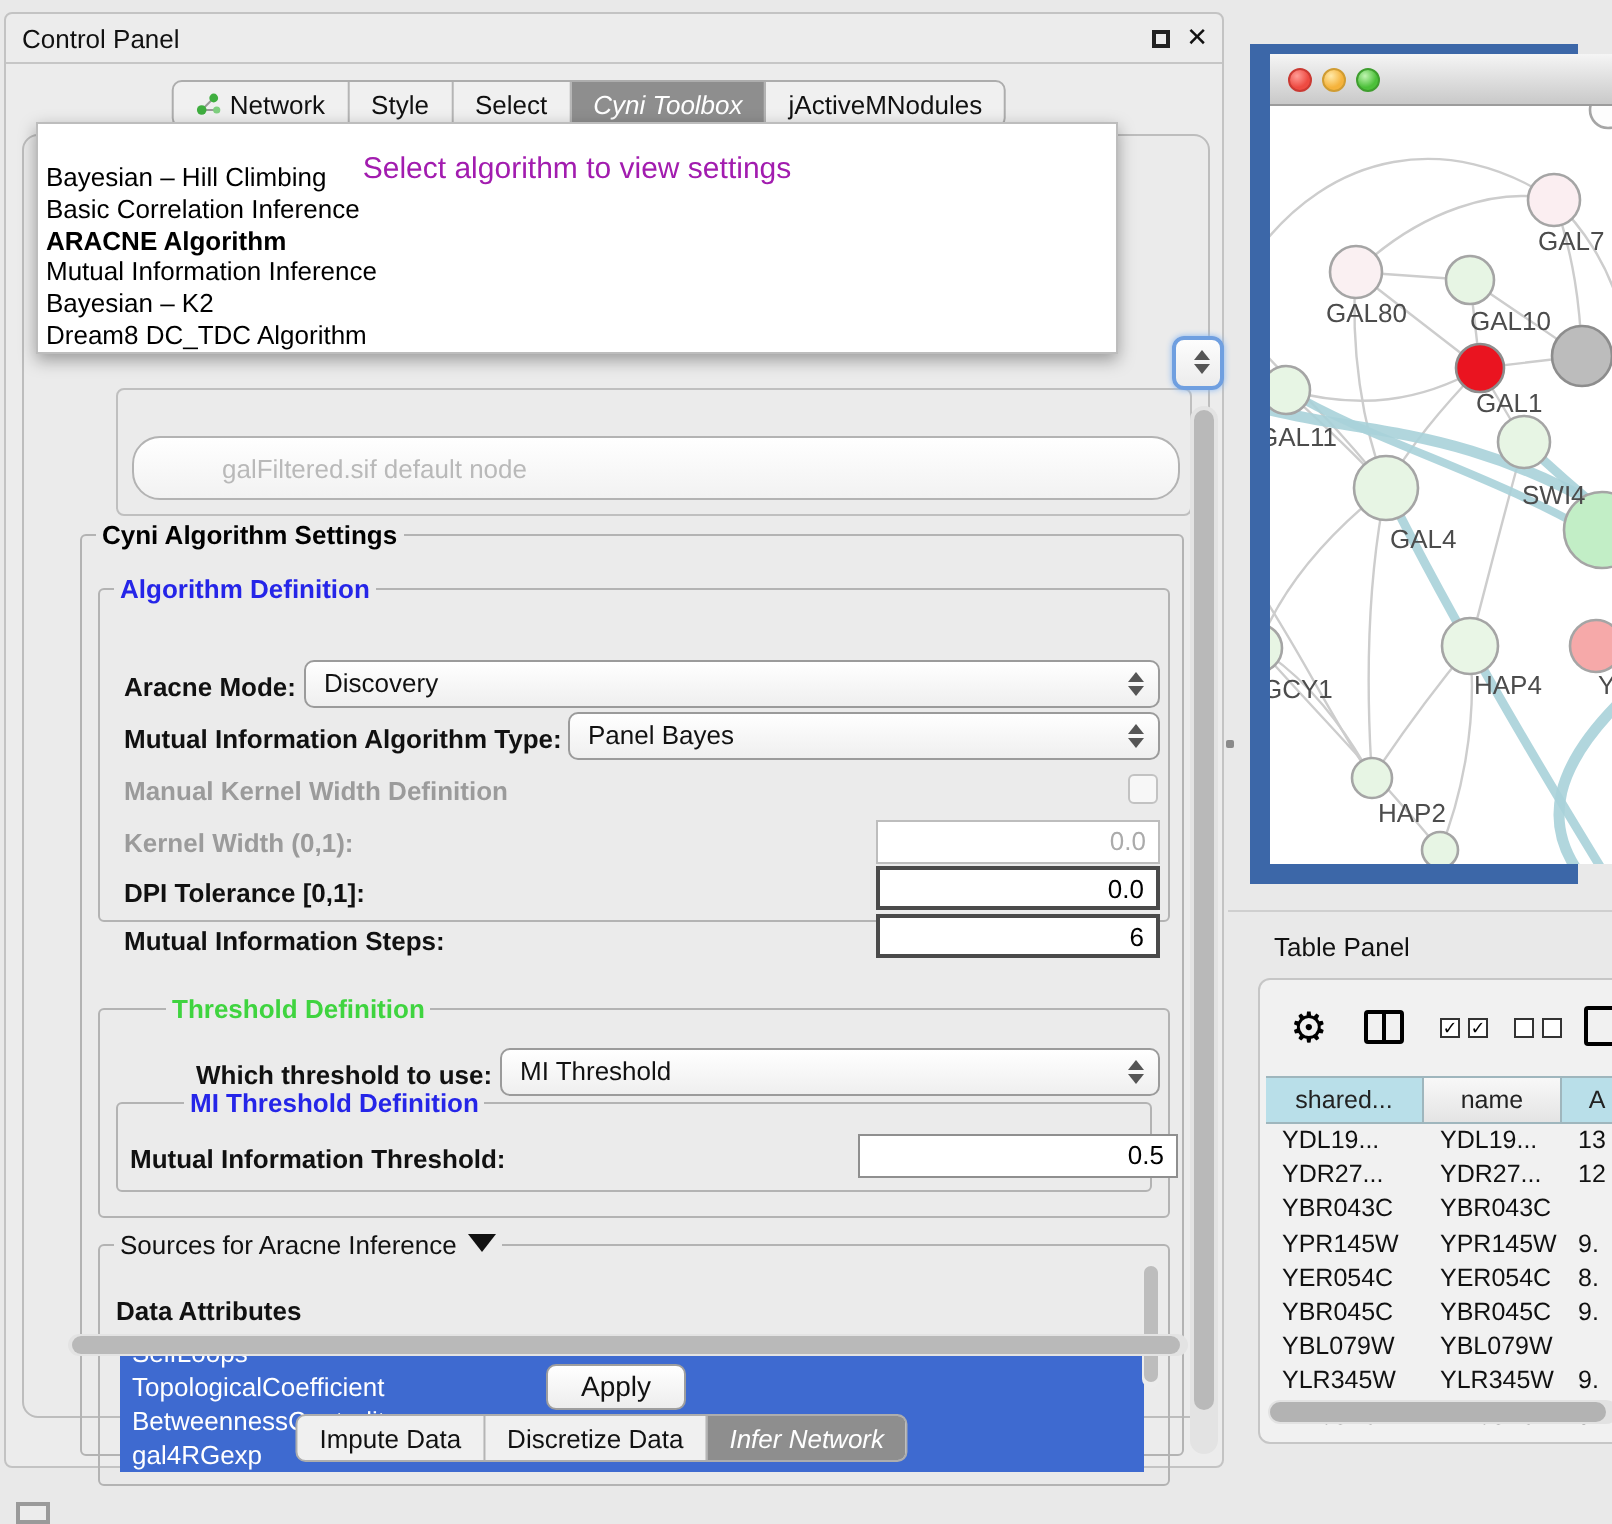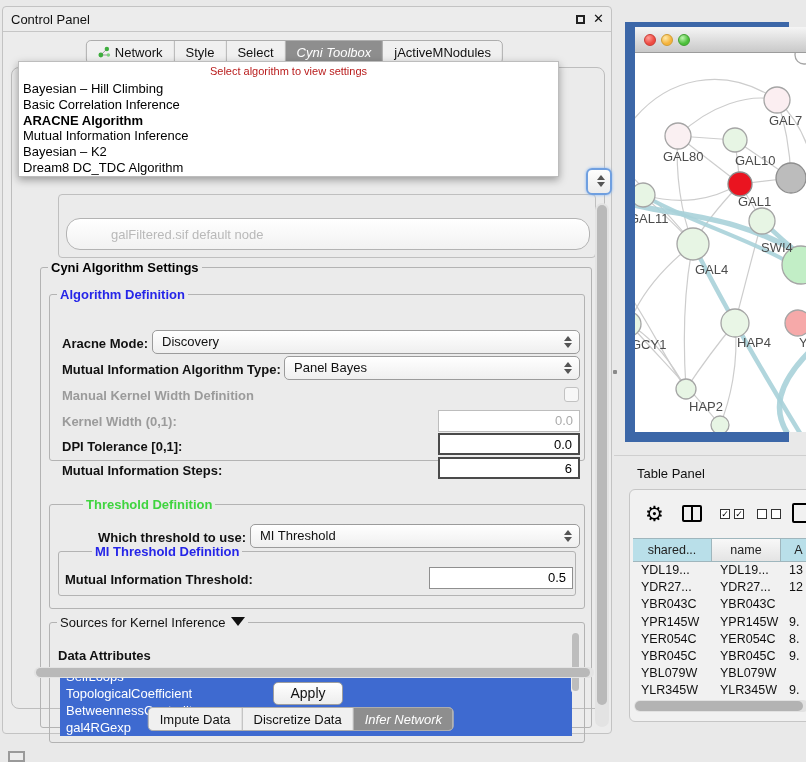--- a/index.html
+++ b/index.html
@@ -22,21 +22,21 @@
   .cp-body { position:absolute; left:8px; top:60px; width:594px; height:642px; border:1px solid #bdbdbd; border-radius:8px; background:#ebebeb; }
 
   
   .hidden-group { position:absolute; left:46px; top:126px; width:538px; height:64px; border:1px solid #bfbfbf; border-radius:4px; }
   .combo-b { position:absolute; left:54px; top:150px; width:524px; height:32px; border:1px solid #b3b3b3; border-radius:14px; background:linear-gradient(#ffffff,#f2f2f2); color:#b9b9b9; font-size:13px; line-height:32px; padding-left:44px; }
   .combo-a-frag { position:absolute; left:574px; top:100px; width:26px; height:27px; border:2px solid #6f9fe0; border-radius:6px; background:linear-gradient(#fdfdfd,#ececec); box-shadow:0 0 3px #86b6f2; }
   .combo-a-frag .steppers { position:absolute; right:5px; top:4px; }
 
   
   .popup { left:15px; top:54px; width:541px; height:116px; background:#ffffff; border:1px solid #bdbdbd; box-shadow:0 3px 8px rgba(0,0,0,.35); z-index:30; }
-  .popup-prompt { text-align:center; color:#b91c1c; font-size:11px; padding-top:3px; height:19px; }
+  .popup-prompt { text-align:center; color:#a21caf; font-size:15px; padding-top:14px; height:19px; }
   .popup-item { font-size:13px; color:#000; padding:0 4px; height:15.8px; line-height:15.8px; white-space:nowrap; }
   .popup-item.selected { font-weight:bold; }
 
   fieldset { border:1px solid #b3b3b3; border-radius:3px; position:absolute; }
   fieldset legend { font-size:13px; font-weight:bold; margin-left:7px; padding:0 3px; }
   .fs-settings { left:28px; top:192px; width:552px; height:468px; }
   .fs-alg { left:8px; top:12px; width:536px; height:174px; }
   .fs-alg legend { color:#2525e8; }
   .fs-threshold { left:8px; top:222px; width:536px; height:112px; }
   .fs-threshold legend { color:#3fd43f;margin-left:33px; }
@@ -175,26 +175,26 @@
 
       <div class="hub-row"><span>Hub/Transcription Factor Definition</span><span class="tri-right"></span></div>
 
       <fieldset class="fs-threshold">
         <legend>Threshold Definition</legend>
         <span class="row-label" style="left:48px; top:18px;">Which threshold to use:</span>
         <div class="combo" style="left:200px; top:12px; width:330px;"><span>MI Threshold</span><span class="steppers"></span></div>
         <fieldset class="fs-mith">
           <legend>MI Threshold Definition</legend>
           <span class="row-label" style="left:6px; top:13px;">Mutual Information Threshold:</span>
-          <div class="numfield light" style="left:370px; top:8px; width:144px;">0.5</div>
+          <div class="numfield light" style="left:370px; top:8px; width:160px;">0.5</div>
         </fieldset>
       </fieldset>
 
       <fieldset class="fs-sources">
-        <legend><span>Sources for Kernel Inference</span><span class="tri-down"></span></legend>
+        <legend><span>Sources for Aracne Inference</span><span class="tri-down"></span></legend>
         <span class="attr-label">Data Attributes</span>
         <div class="attr-list" id="attr-list">
             <div class="attr-item">SelfLoops</div>
             <div class="attr-item">TopologicalCoefficient</div>
             <div class="attr-item">BetweennessCentrality</div>
             <div class="attr-item">gal4RGexp</div>
           </div>
         <div class="attr-scroll">
             <div class="thumb"></div>
           </div>

